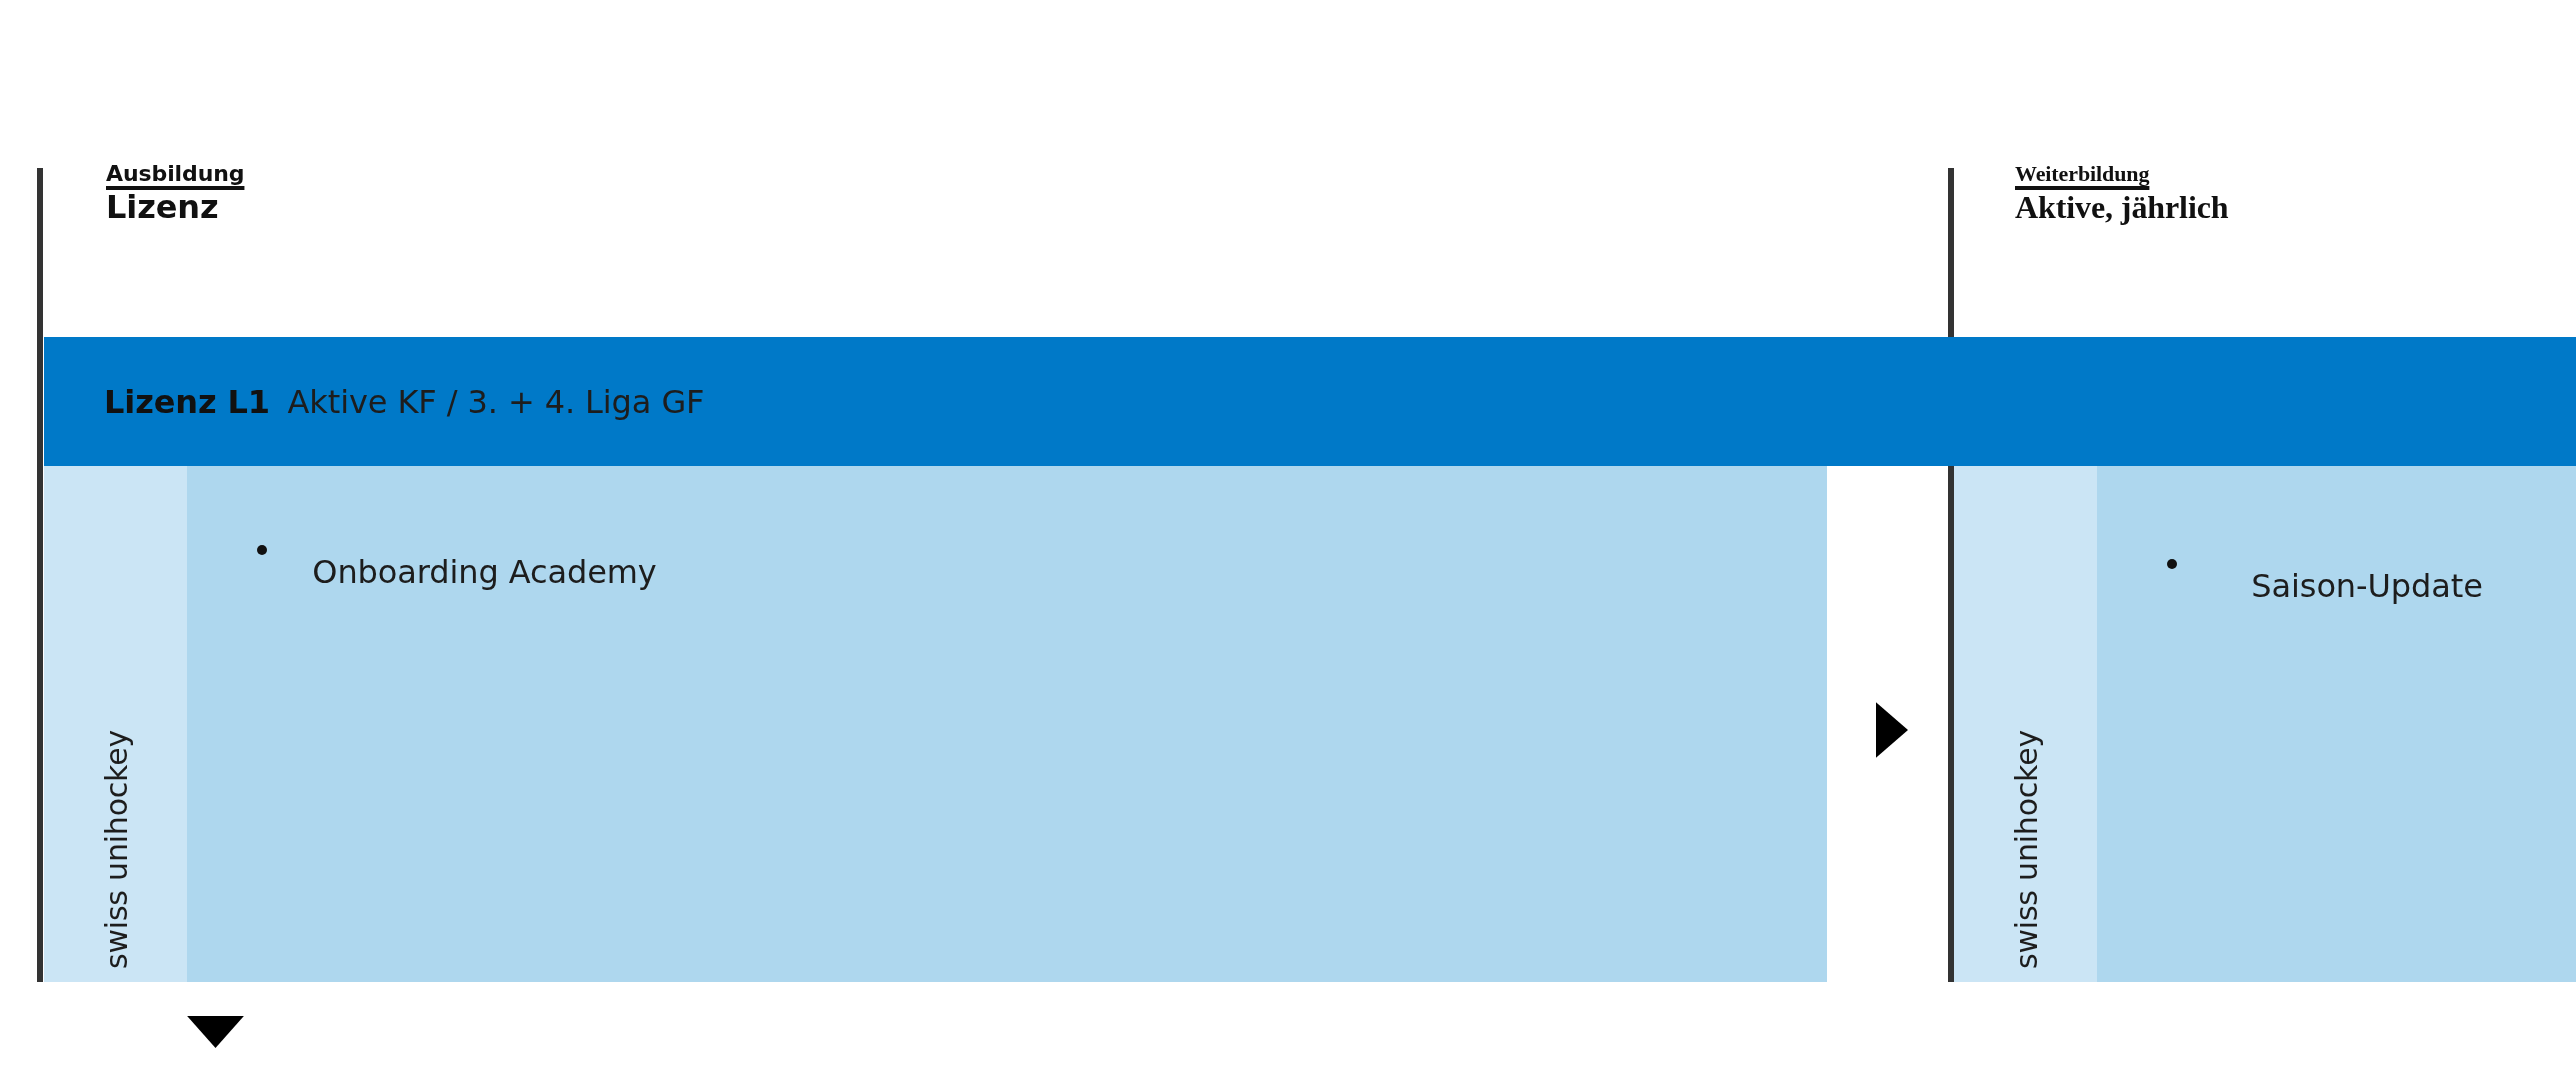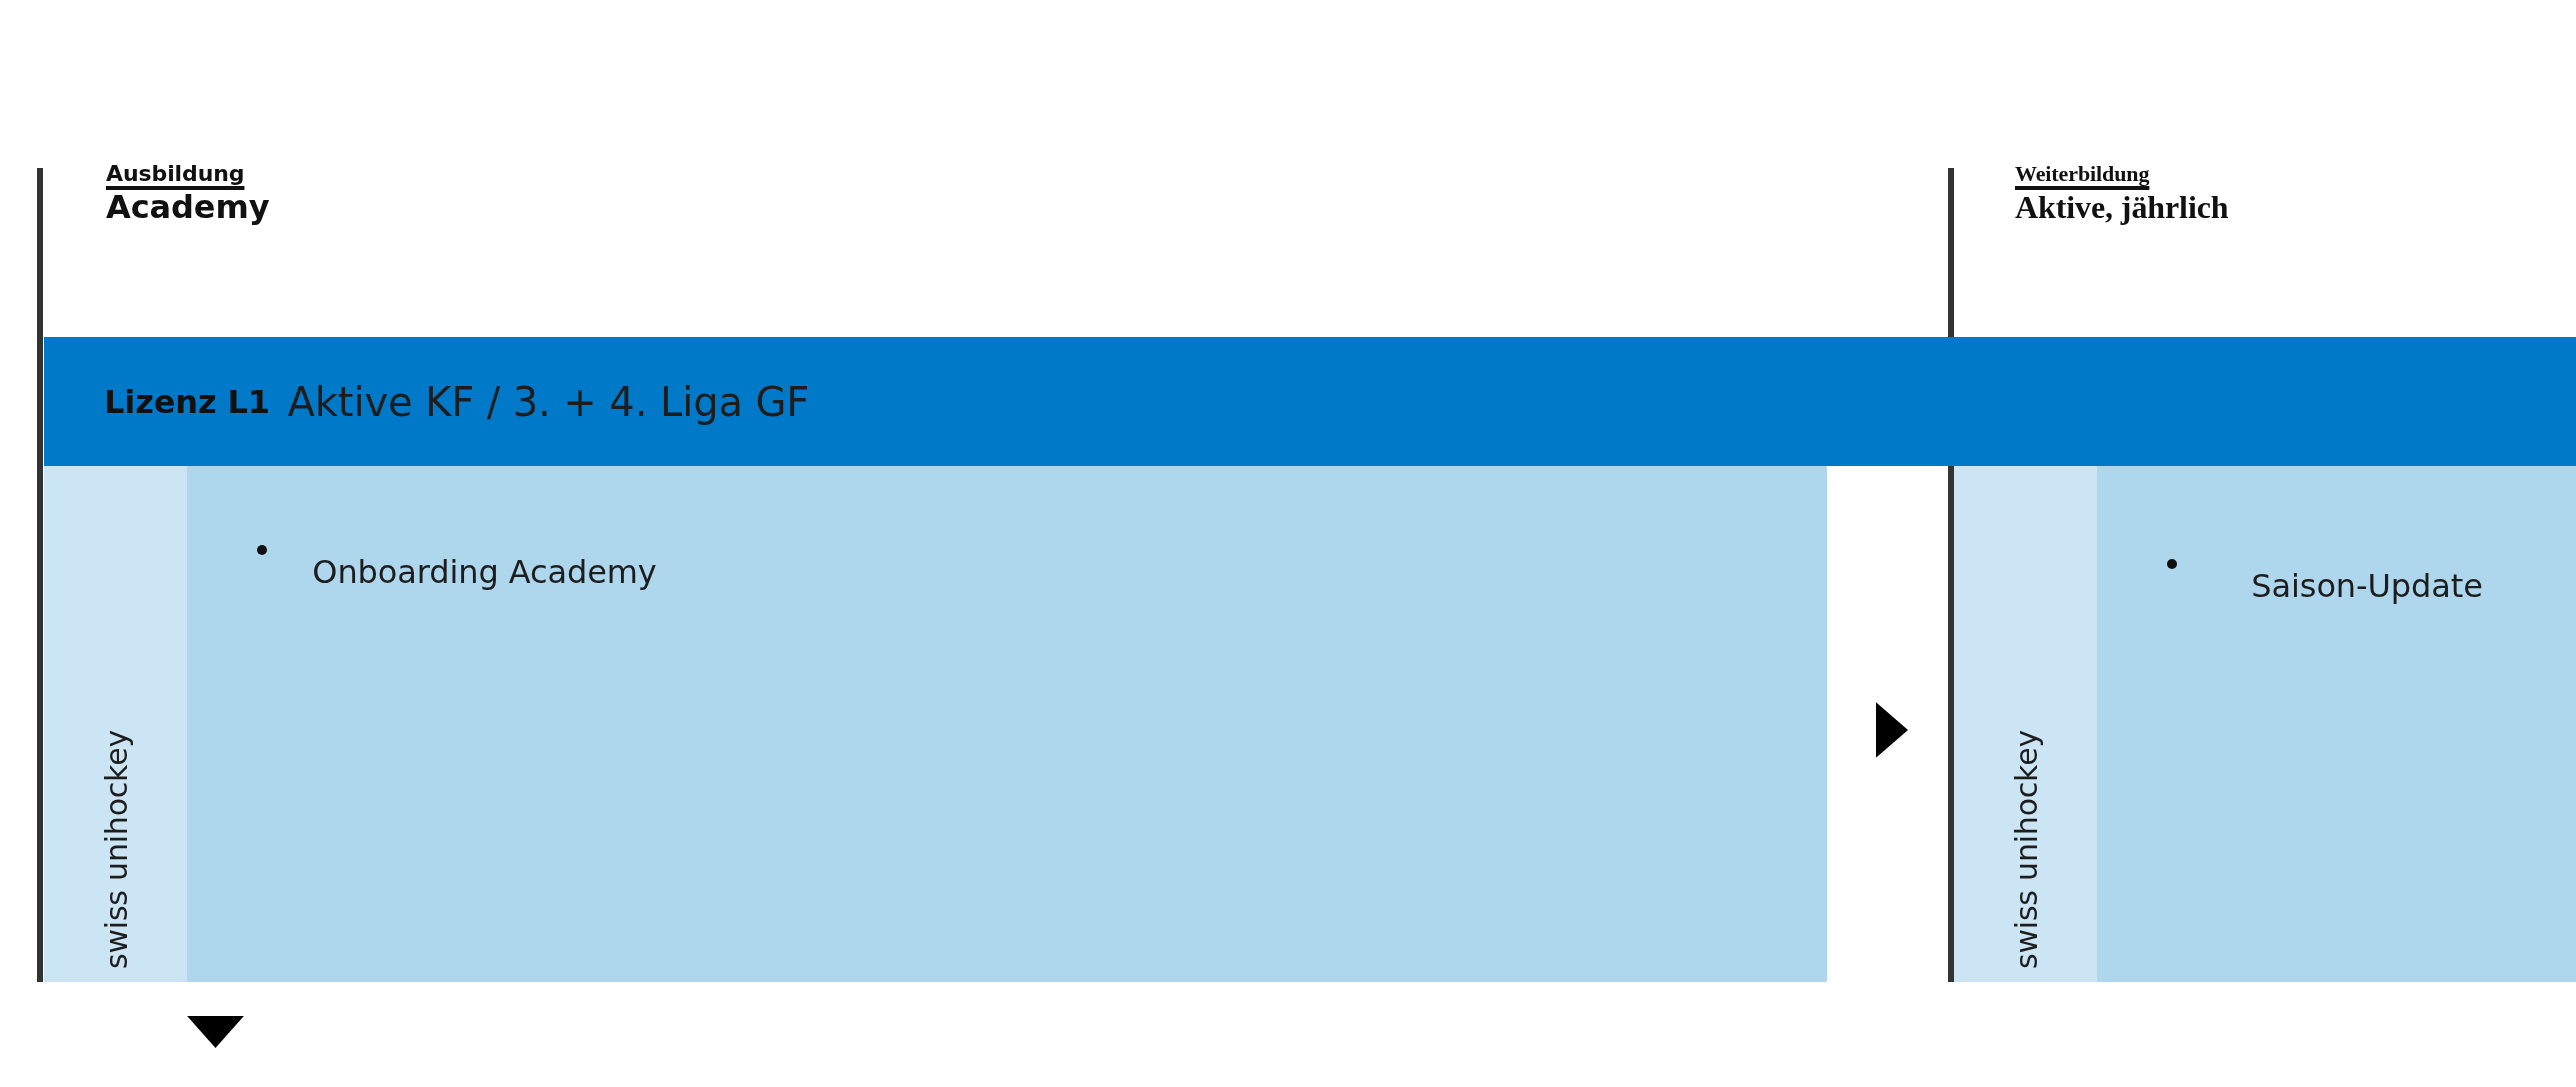--- a/index.html
+++ b/index.html
@@ -61,21 +61,21 @@
     display: flex;
     align-items: center;
   }
   .licence-bar .lic-code {
     font-size: 32px;
     font-weight: 700;
     color: #111111;
     letter-spacing: -0.1px;
   }
   .licence-bar .lic-desc {
-    font-size: 40px;
+    font-size: 32px;
     font-weight: 400;
     color: #1d1d1d;
     margin-left: 17.5px;
     letter-spacing: -0.1px;
   }
 
   
   .panel {
     position: absolute;
     background: #aed7ee;
@@ -137,21 +137,21 @@
 </style>
 </head>
 <body>
 
 <div class="stage">
 
   <div class="col-rule" style="left:37px; top:168px; height:814px;"></div>
 
   <div class="col-head" style="left:106px; top:163px;">
     <span class="head-title">Ausbildung</span>
-    <span class="head-sub">Academy</span>
+    <span class="head-sub">Lizenz</span>
   </div>
 
   <div class="col-rule" style="left:1948px; top:168px; height:814px;"></div>
 
   <div class="col-head" style="left:2015px; top:163px;font-family:Liberation Serif, serif;">
     <span class="head-title">Weiterbildung</span>
     <span class="head-sub">Aktive, jährlich</span>
   </div>
 
   <div class="licence-bar" style="left:44px; top:337px; width:2614px; height:129px; padding-left:60px;">

